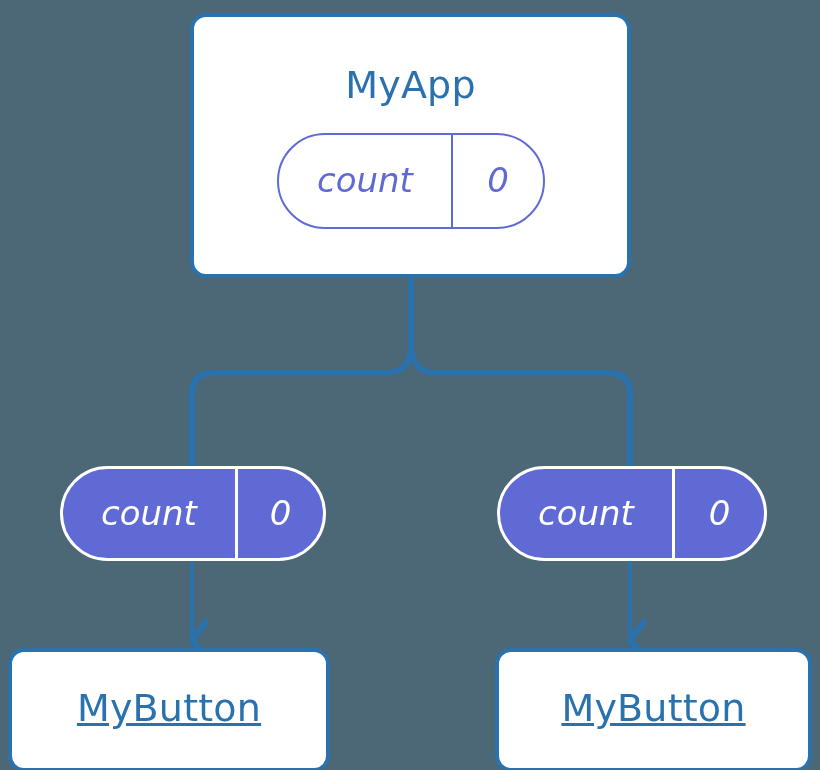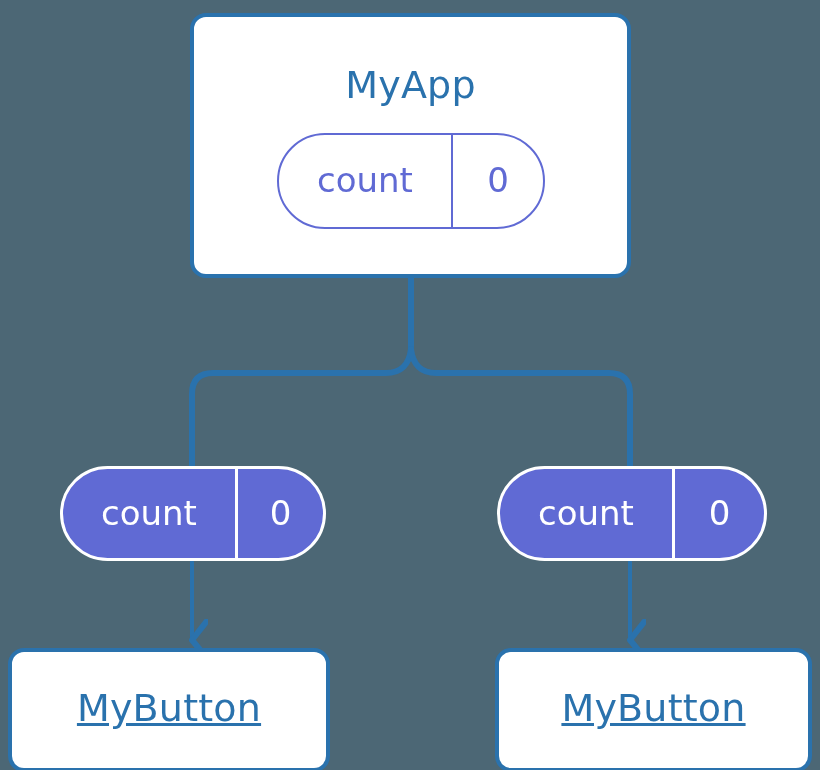--- a/index.html
+++ b/index.html
@@ -90,20 +90,21 @@
   }
   .pill .pill-key,
   .pill .pill-val {
     display: flex;
     align-items: center;
     justify-content: center;
     font-size: 34px;
     line-height: 1;
     white-space: nowrap;
     box-sizing: border-box;
+    font-style: italic;
   }
 
   
   .pill-outline {
     border: 2px solid #606ad4;
     background: transparent;
   }
   .pill-outline .pill-key {
     color: #606ad4;
     flex: 0 0 174px;

